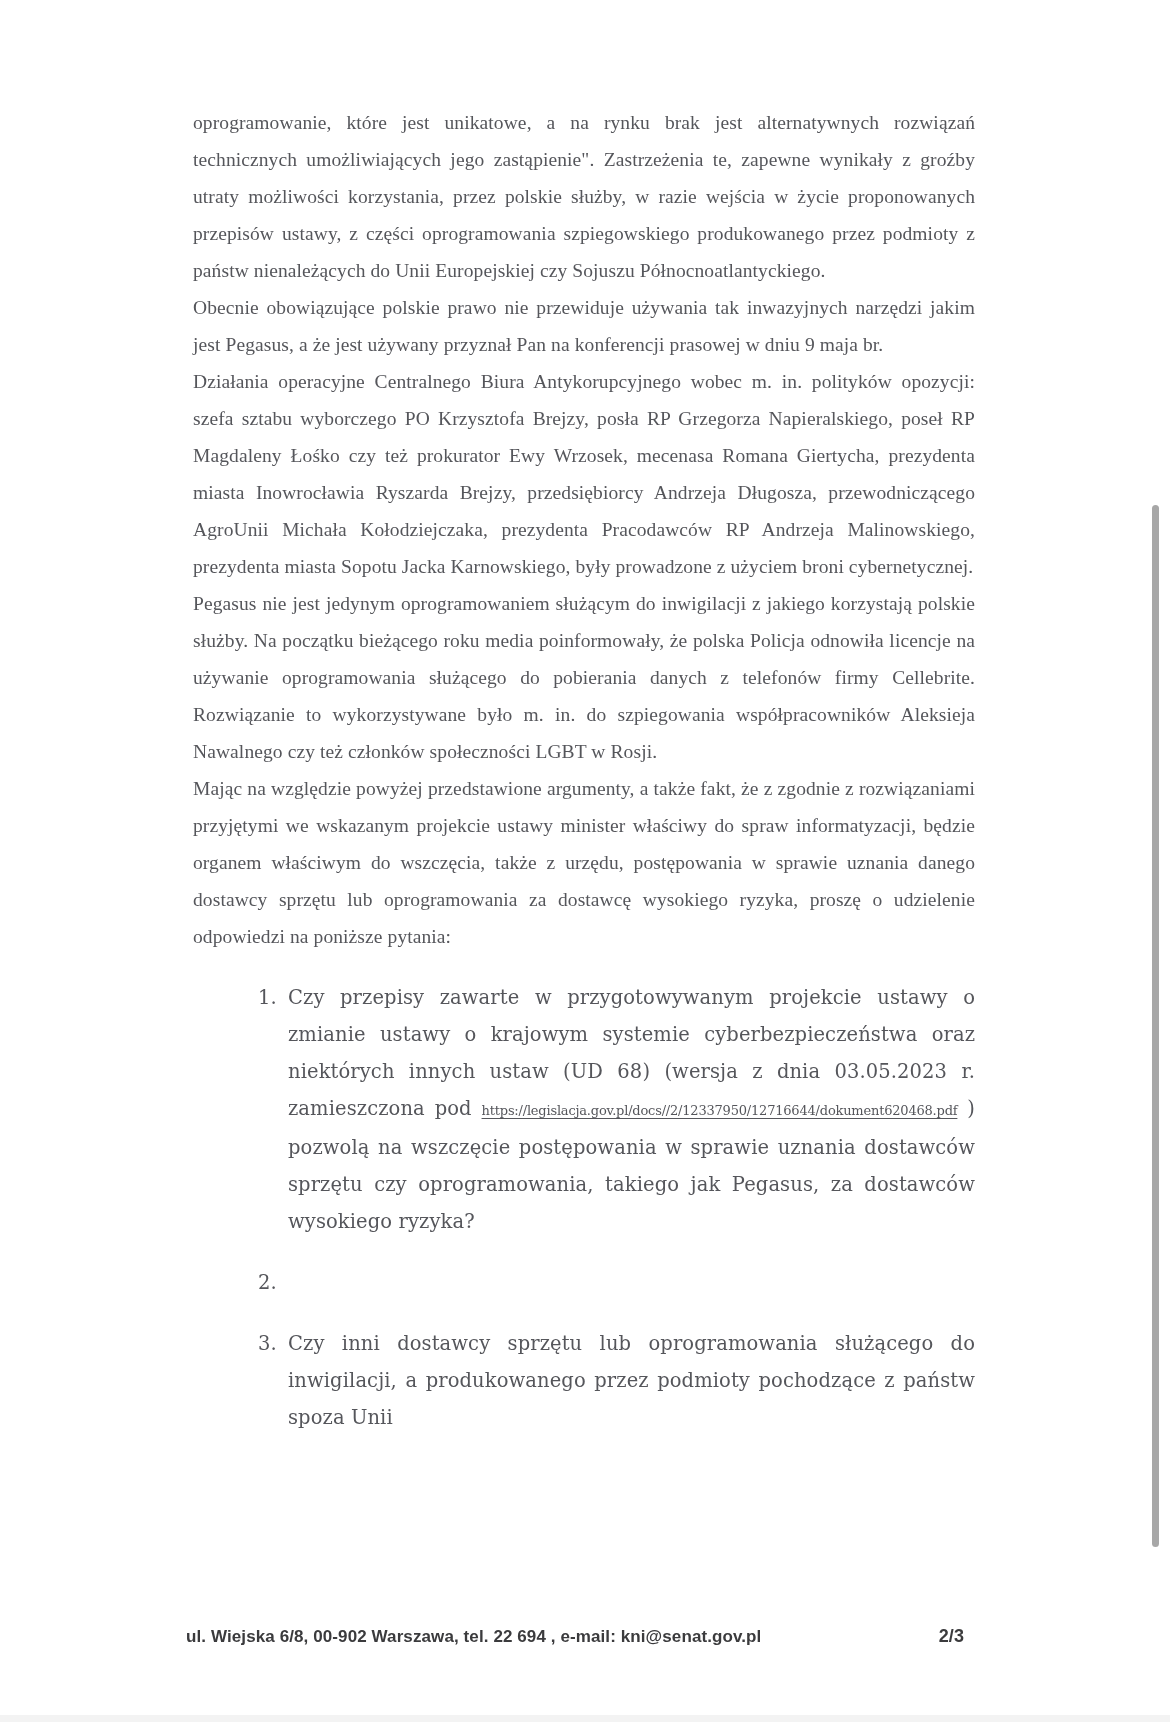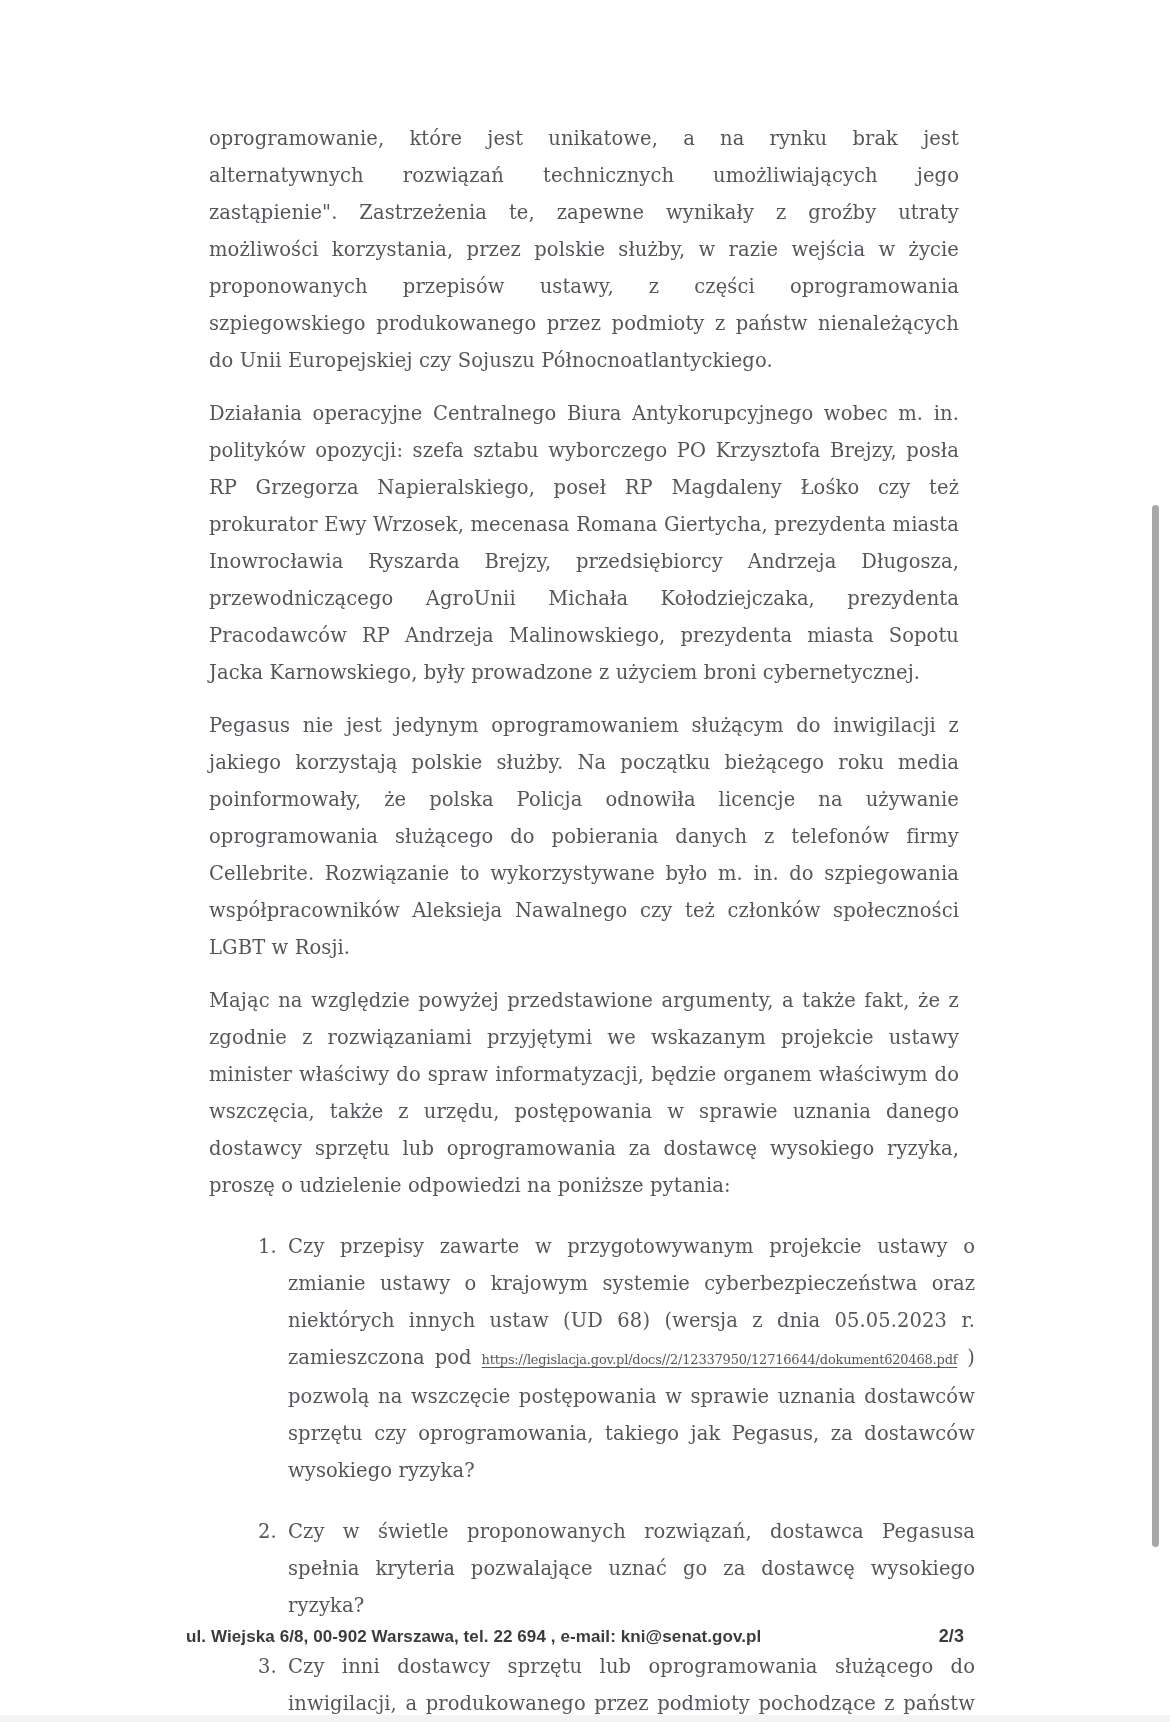--- a/index.html
+++ b/index.html
@@ -18,21 +18,21 @@
   .content {
     position: absolute;
     left: 193px; top: 104px;
     width: 782px;
     color: var(--ink, #55565b);
     font-size: 19.5px;
     line-height: 37px;
     text-align: justify;
     letter-spacing: 0.1px;
   }
-  .content p { margin: 16px; }
+  .content p { margin: 0; font-family: Liberation Serif, serif; }
   .questions { margin-top: 1px; }
   .q-item {
     display: flex;
     margin-top: 24px;
   }
   .q-num {
     flex: 0 0 30px;
     margin-left: 65px;
     text-align: left;
   }
@@ -77,38 +77,38 @@
     background: #f3f3f3;
   }
 </style>
 </head>
 <body>
 
 <div class="page">
 
   <div class="content">
     <p>oprogramowanie, które jest unikatowe, a na rynku brak jest alternatywnych rozwiązań technicznych umożliwiających jego zastąpienie". Zastrzeżenia te, zapewne wynikały z groźby utraty możliwości korzystania, przez polskie służby, w razie wejścia w życie proponowanych przepisów ustawy, z części oprogramowania szpiegowskiego produkowanego przez podmioty z państw nienależących do Unii Europejskiej czy Sojuszu Północnoatlantyckiego.</p>
+    <p>Obecnie obowiązujące polskie prawo nie przewiduje używania tak inwazyjnych narzędzi jakim jest Pegasus, a że jest używany przyznał Pan na konferencji prasowej w dniu 9 maja br.</p>
     <p>Działania operacyjne Centralnego Biura Antykorupcyjnego wobec m. in. polityków opozycji: szefa sztabu wyborczego PO Krzysztofa Brejzy, posła RP Grzegorza Napieralskiego, poseł RP Magdaleny Łośko czy też prokurator Ewy Wrzosek, mecenasa Romana Giertycha, prezydenta miasta Inowrocławia Ryszarda Brejzy, przedsiębiorcy Andrzeja Długosza, przewodniczącego AgroUnii Michała Kołodziejczaka, prezydenta Pracodawców RP Andrzeja Malinowskiego, prezydenta miasta Sopotu Jacka Karnowskiego, były prowadzone z użyciem broni cybernetycznej.</p>
     <p>Pegasus nie jest jedynym oprogramowaniem służącym do inwigilacji z jakiego korzystają polskie służby. Na początku bieżącego roku media poinformowały, że polska Policja odnowiła licencje na używanie oprogramowania służącego do pobierania danych z telefonów firmy Cellebrite. Rozwiązanie to wykorzystywane było m. in. do szpiegowania współpracowników Aleksieja Nawalnego czy też członków społeczności LGBT w Rosji.</p>
     <p>Mając na względzie powyżej przedstawione argumenty, a także fakt, że z zgodnie z rozwiązaniami przyjętymi we wskazanym projekcie ustawy minister właściwy do spraw informatyzacji, będzie organem właściwym do wszczęcia, także z urzędu, postępowania w sprawie uznania danego dostawcy sprzętu lub oprogramowania za dostawcę wysokiego ryzyka, proszę o udzielenie odpowiedzi na poniższe pytania:</p>
 
     <div class="questions">
 
       <div class="q-item">
         <span class="q-num">1.</span>
         <div class="q-text">
-          <span>Czy przepisy zawarte w przygotowywanym projekcie ustawy o zmianie ustawy o krajowym systemie cyberbezpieczeństwa oraz niektórych innych ustaw (UD 68) (wersja z dnia 05.05.2023 r. zamieszczona pod</span>
+          <span>Czy przepisy zawarte w przygotowywanym projekcie ustawy o zmianie ustawy o krajowym systemie cyberbezpieczeństwa oraz niektórych innych ustaw (UD 68) (wersja z dnia 03.05.2023 r. zamieszczona pod</span>
           <a class="q-link">https://legislacja.gov.pl/docs//2/12337950/12716644/dokument620468.pdf</a>
           <span>) pozwolą na wszczęcie postępowania w sprawie uznania dostawców sprzętu czy oprogramowania, takiego jak Pegasus, za dostawców wysokiego ryzyka?</span>
         </div>
       </div>
 
       <div class="q-item">
         <span class="q-num">2.</span>
-        <div class="q-text">Czy w świetle proponowanych rozwiązań, dostawca Pegasusa spełnia kryteria pozwalające uznać go za dostawcę wysokiego ryzyka?</div>
       </div>
 
       <div class="q-item">
         <span class="q-num">3.</span>
         <div class="q-text">Czy inni dostawcy sprzętu lub oprogramowania służącego do inwigilacji, a produkowanego przez podmioty  pochodzące z państw spoza Unii</div>
       </div>
 
     </div>
   </div>
 

